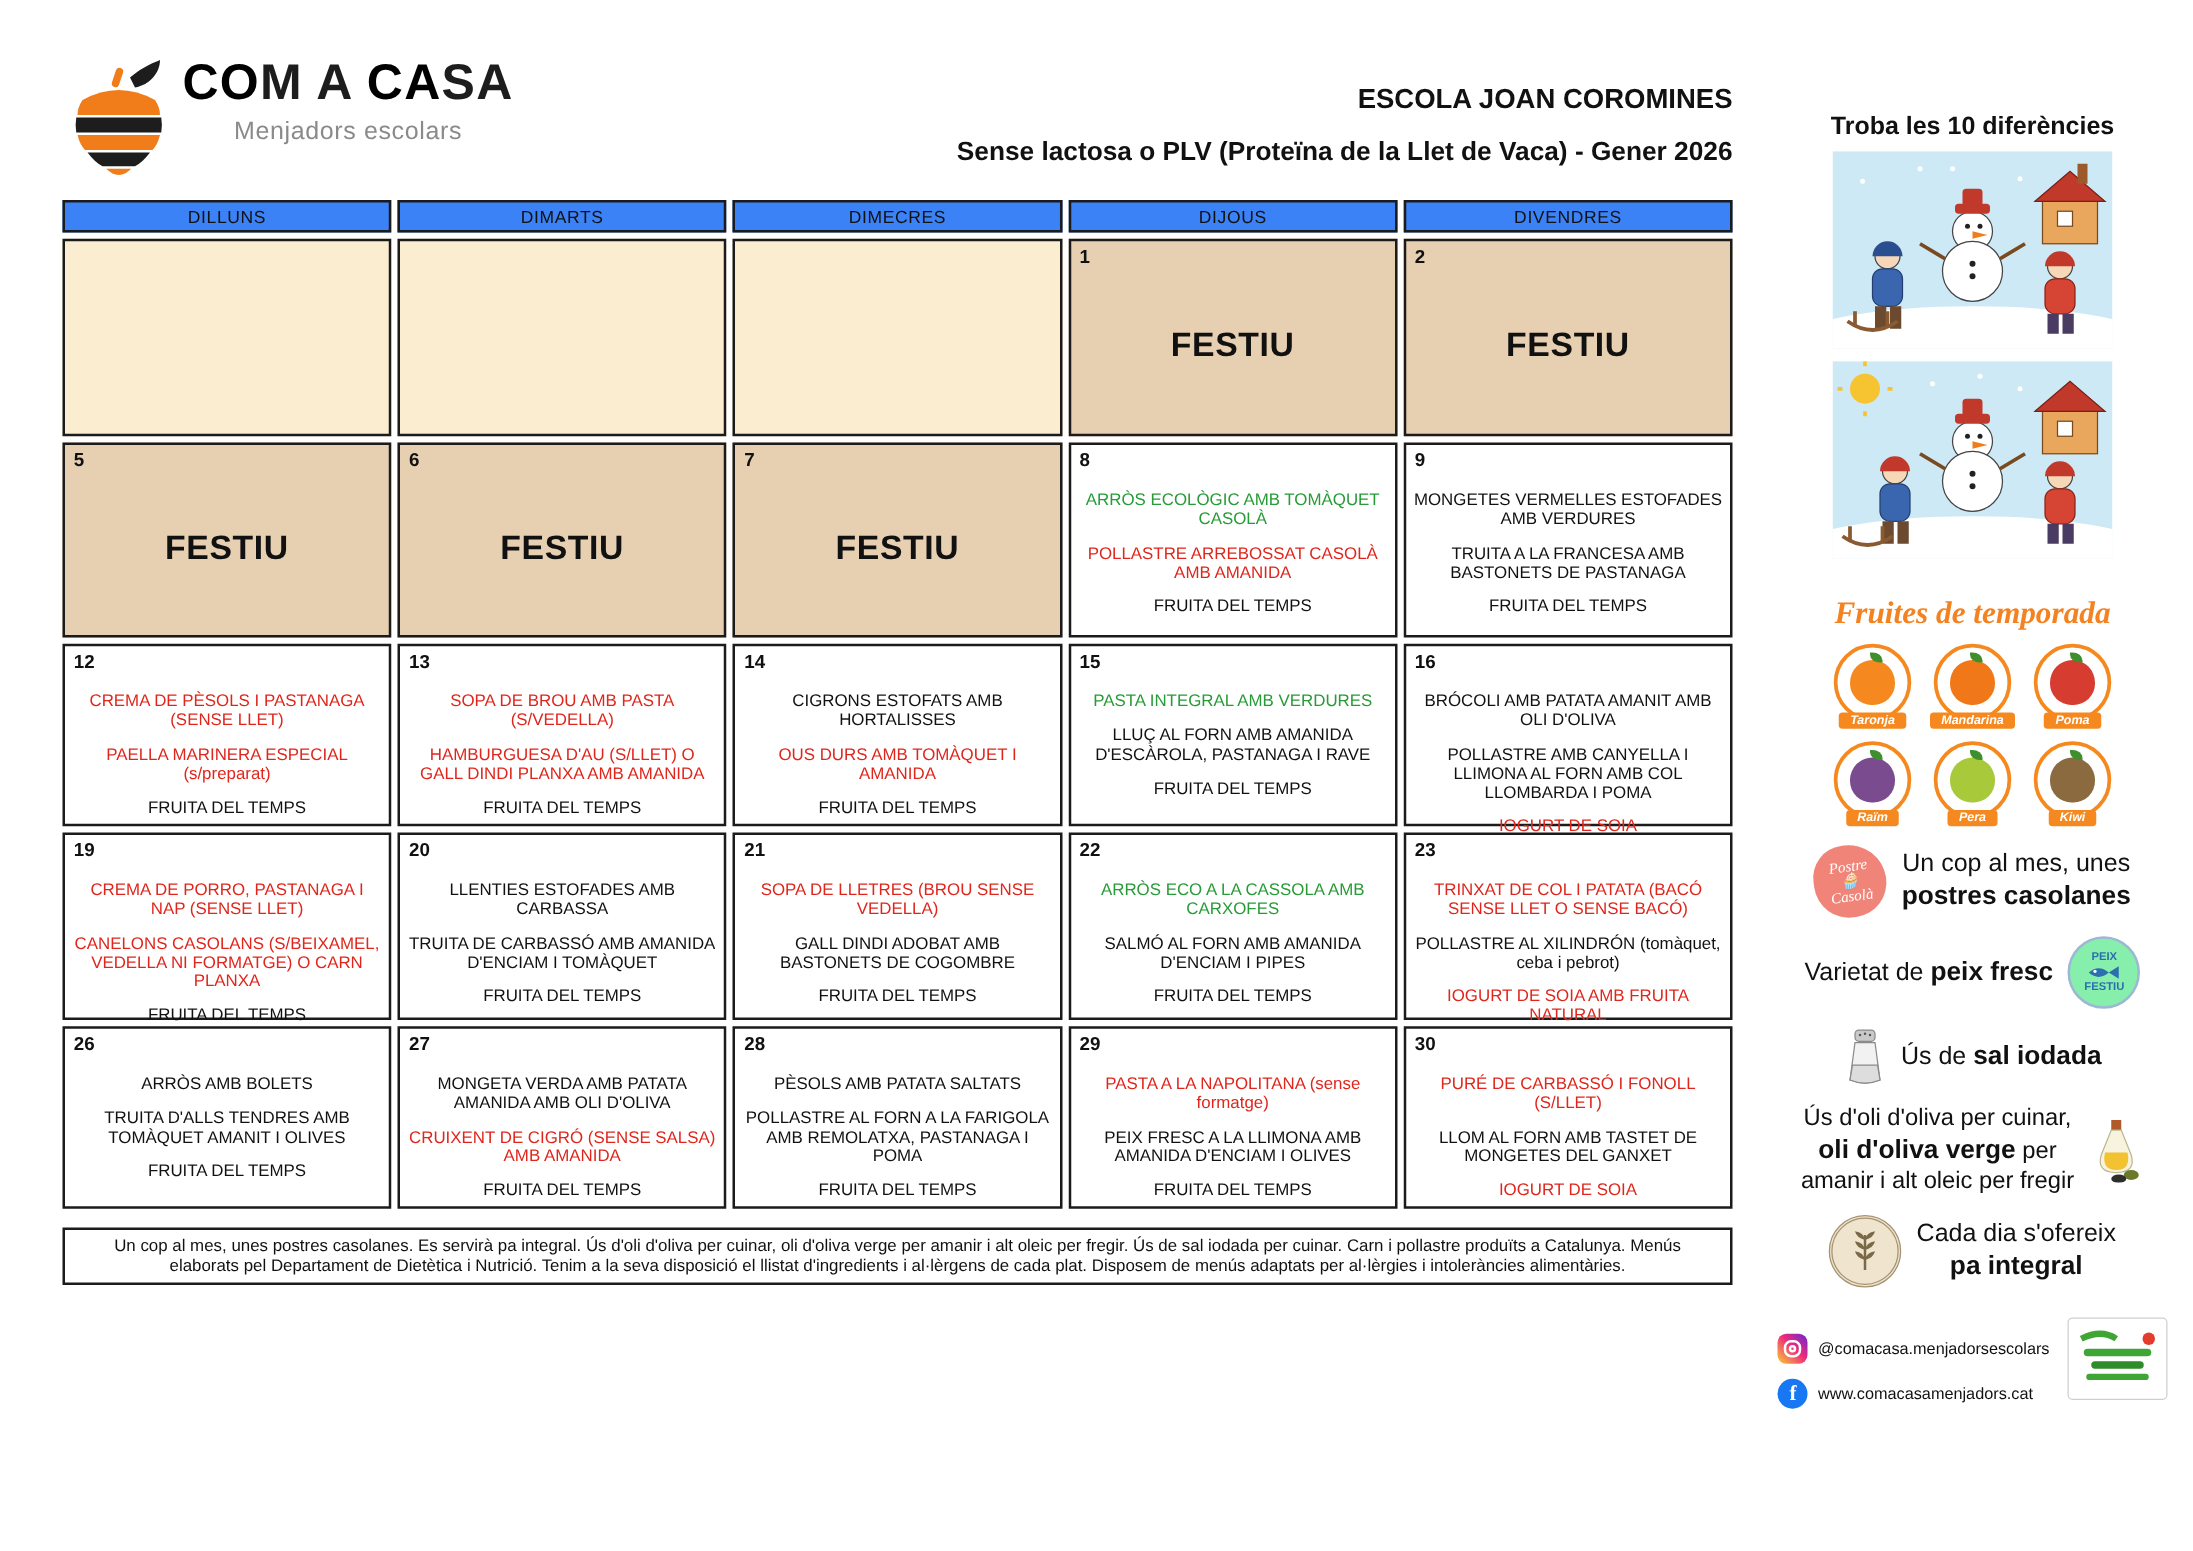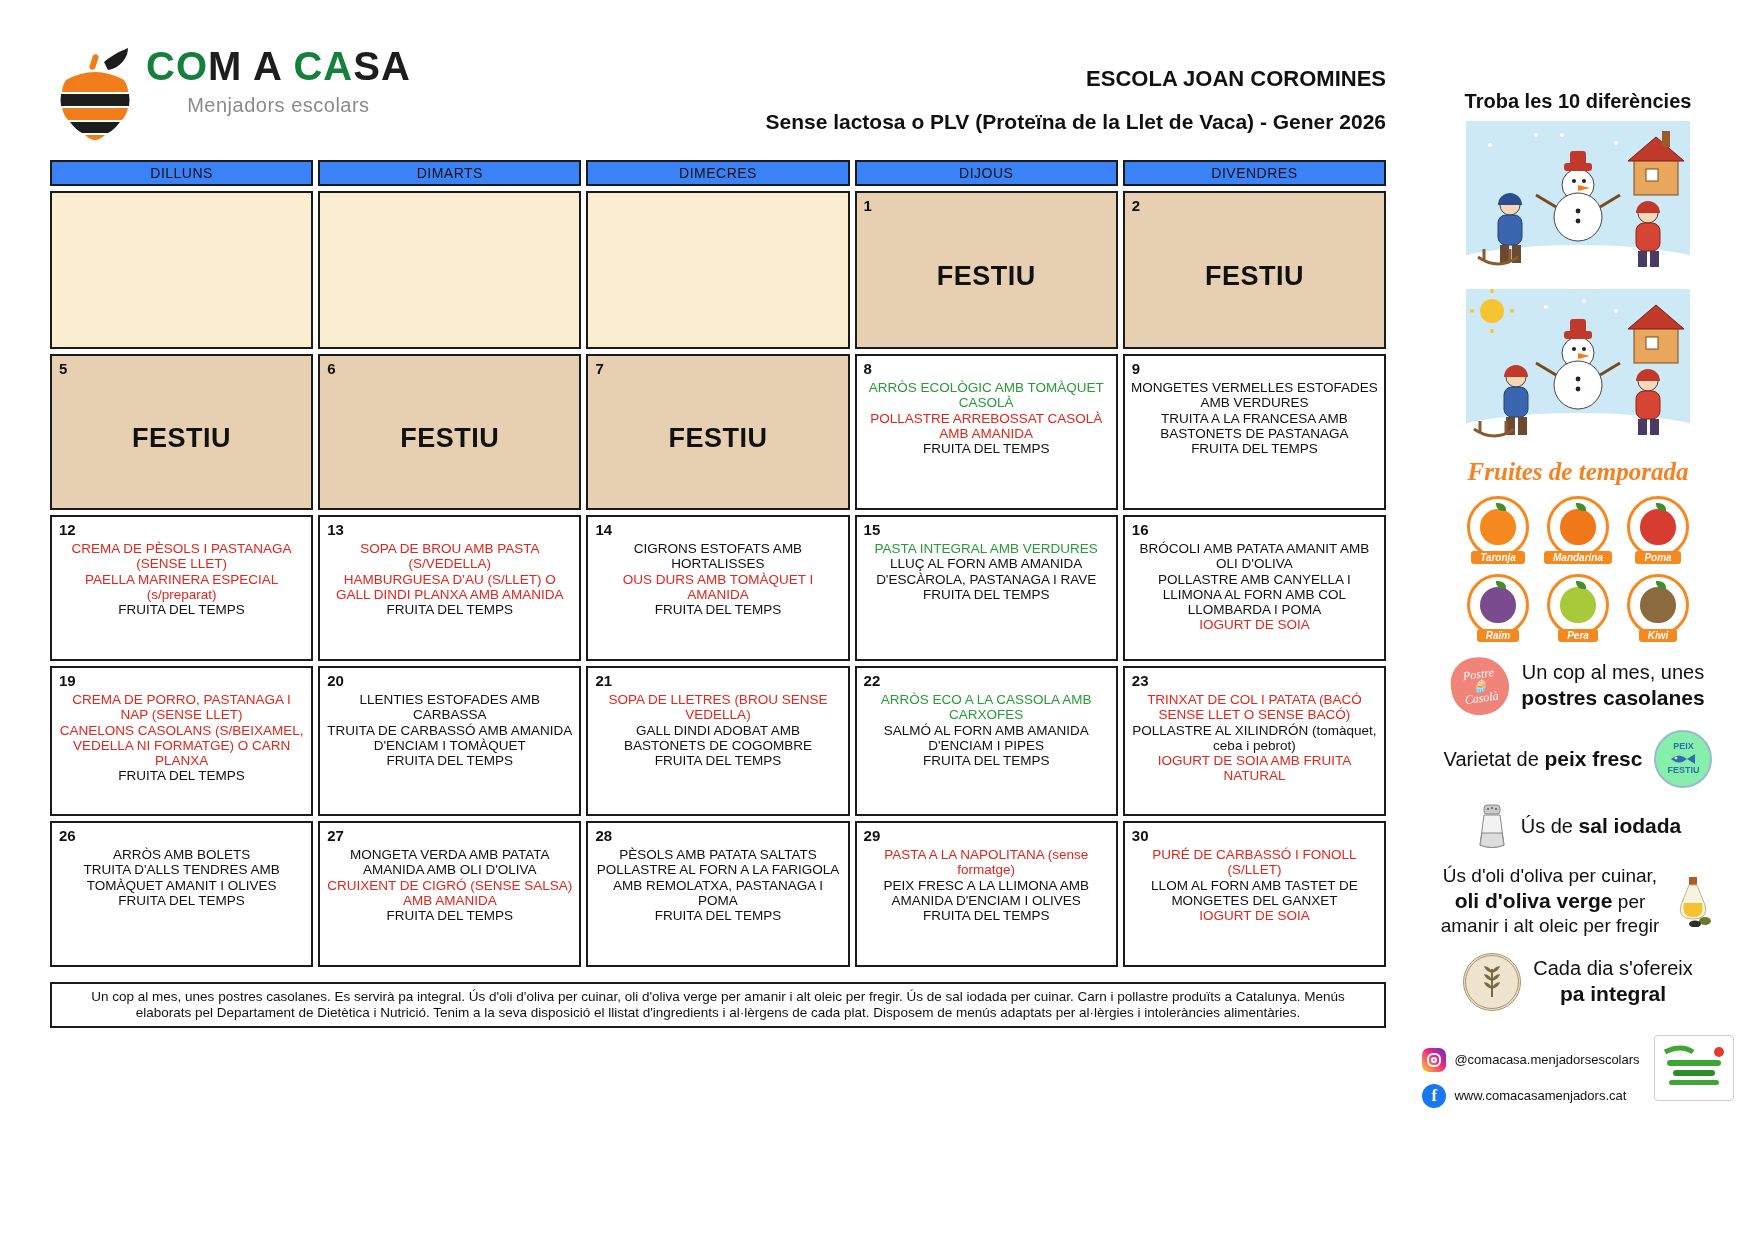--- a/index.html
+++ b/index.html
@@ -1,47 +1,47 @@
 <!DOCTYPE html>
 <html><head>
 <meta charset="utf-8">
 <style>
   html,body{margin:0;padding:0;background:#fff;}
   .page{position:relative;width:1754px;height:1241px;background:#fff;overflow:hidden;
         font-family:"Liberation Sans",sans-serif;color:#111;}
   
   .logo{position:absolute;left:58px;top:46px;display:flex;align-items:flex-start;gap:14px;}
   .wordmark{font-size:40px;font-weight:bold;letter-spacing:1px;line-height:1;}
-  .wm-orange{color:#15803d;} .wm-black{color:#1d1d1d;}
+  .wm-orange{color:#000000;} .wm-black{color:#1d1d1d;}
   .logo-sub{font-size:20px;color:#8a8a8a;text-align:center;margin-top:8px;letter-spacing:.5px;}
   .titles{position:absolute;right:368px;top:66px;text-align:right;}
   .school-title{font-size:22px;font-weight:bold;}
   .menu-title{font-size:21px;font-weight:bold;margin-top:18px;}
   
   .calendar{position:absolute;left:50px;top:160px;width:1336px;}
   .cal-grid{display:grid;grid-template-columns:repeat(5,1fr);
             grid-template-rows:26px 158px 156px 146px 150px 146px;gap:5px;}
   .hd{background:#3b82f6;border:2px solid #1b1b1b;display:flex;align-items:center;justify-content:center;
       font-size:14px;letter-spacing:.5px;}
   .cell{border:2px solid #1b1b1b;position:relative;background:#fff;}
   .cell.empty{background:#FBEED0;}
   .cell.festiu{background:#E7CFB1;}
   .daynum{position:absolute;left:7px;top:4px;font-size:15px;font-weight:bold;}
   .festiu-label{position:absolute;left:0;right:0;top:44%;text-align:center;
                 font-size:27px;font-weight:bold;letter-spacing:.5px;}
   .dishes{padding:24px 5px 4px;display:flex;flex-direction:column;}
-  .dish{text-align:center;font-size:13.5px;line-height:1.13;}
+  .dish{text-align:center;font-size:13.5px;line-height:1.13;margin-top:12px;}
   .dish.red{color:#E0261C;text-align:center;} .dish.green{color:#279B37;} .dish.black{color:#111;}
   .footer-note{margin-top:15px;border:2px solid #1b1b1b;padding:5px 12px;text-align:center;
                font-size:13.5px;line-height:1.2;}
   
   .sidebar{position:absolute;left:1412px;top:90px;width:332px;display:flex;flex-direction:column;align-items:center;}
   .diff-title{font-size:20px;font-weight:bold;margin-bottom:8px;}
   .scene{width:224px;height:158px;margin-bottom:10px;}
-  .fruites-title{color:#F58220;font-size:25px;font-weight:bold;font-style:italic;margin:1px 0 10px;
+  .fruites-title{color:#F58220;font-size:25px;font-weight:bold;font-style:italic;margin:20px 0 10px;
                  font-family:"Liberation Serif",serif;}
   .fruit-grid{display:grid;grid-template-columns:repeat(3,66px);column-gap:14px;row-gap:10px;}
   .fruit{display:flex;flex-direction:column;align-items:center;}
   .fruit-circle{width:56px;height:56px;border:3px solid #F5891F;border-radius:50%;background:#fff;
                 display:flex;align-items:center;justify-content:center;}
   .fruit-disc{width:36px;height:36px;border-radius:50% 50% 48% 48%;position:relative;}
   .fruit-disc:after{content:"";position:absolute;top:-6px;left:16px;width:10px;height:8px;
                     background:#3f8f2e;border-radius:0 80% 0 80%;}
   .fruit-label{margin-top:-7px;background:#F5891F;color:#fff;font-size:10px;font-style:italic;
                font-weight:bold;padding:1px 9px;border-radius:3px;z-index:1;}

